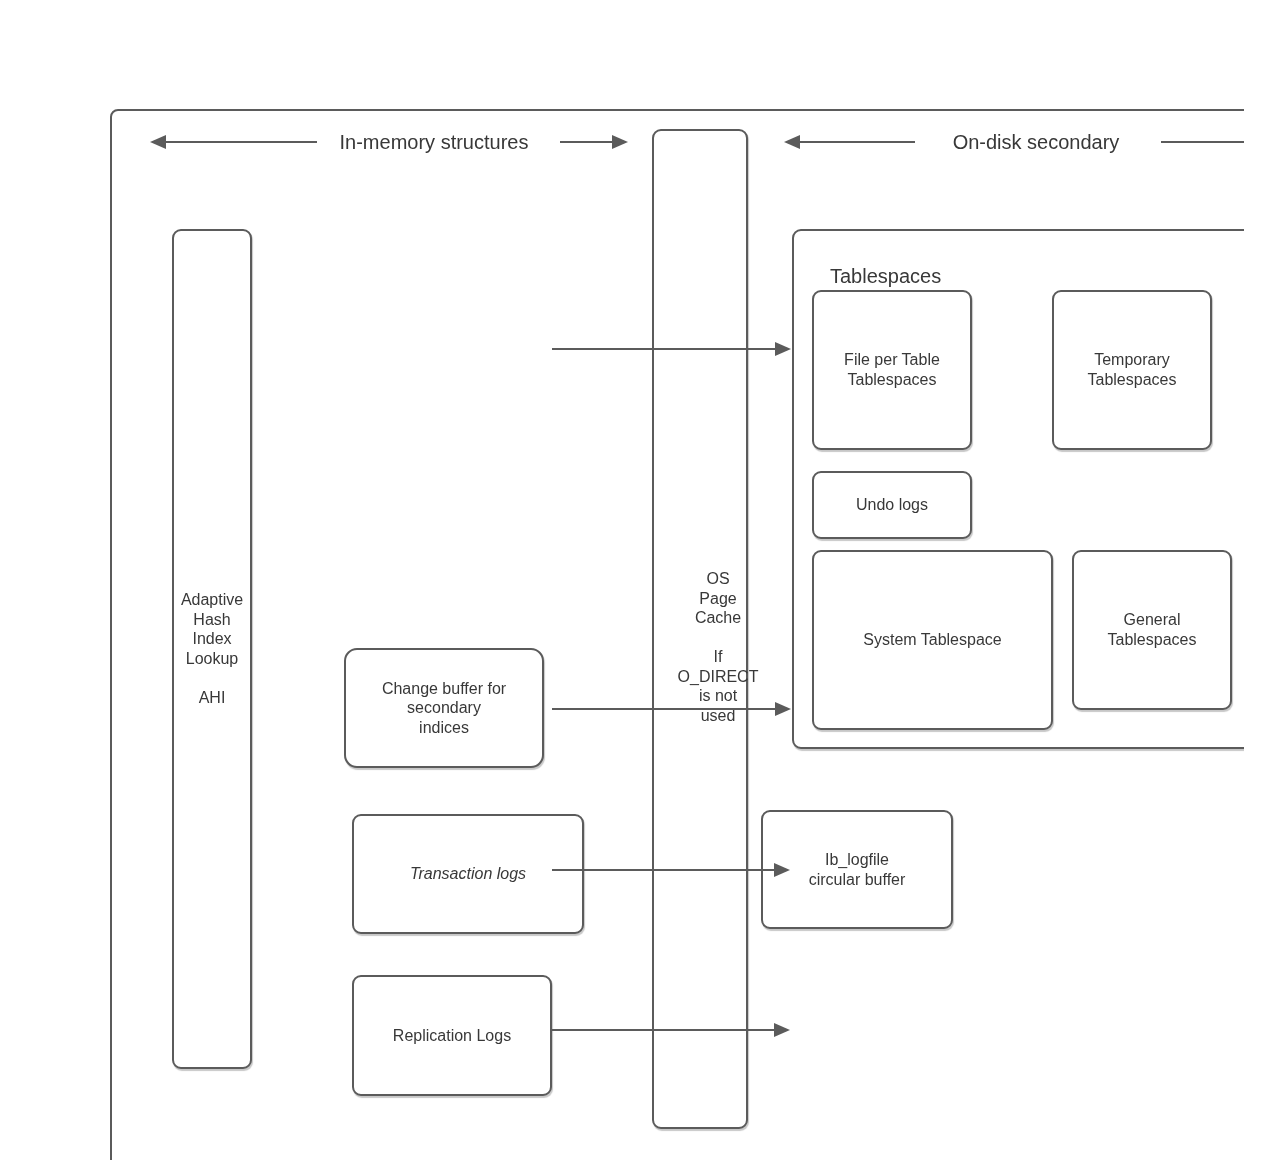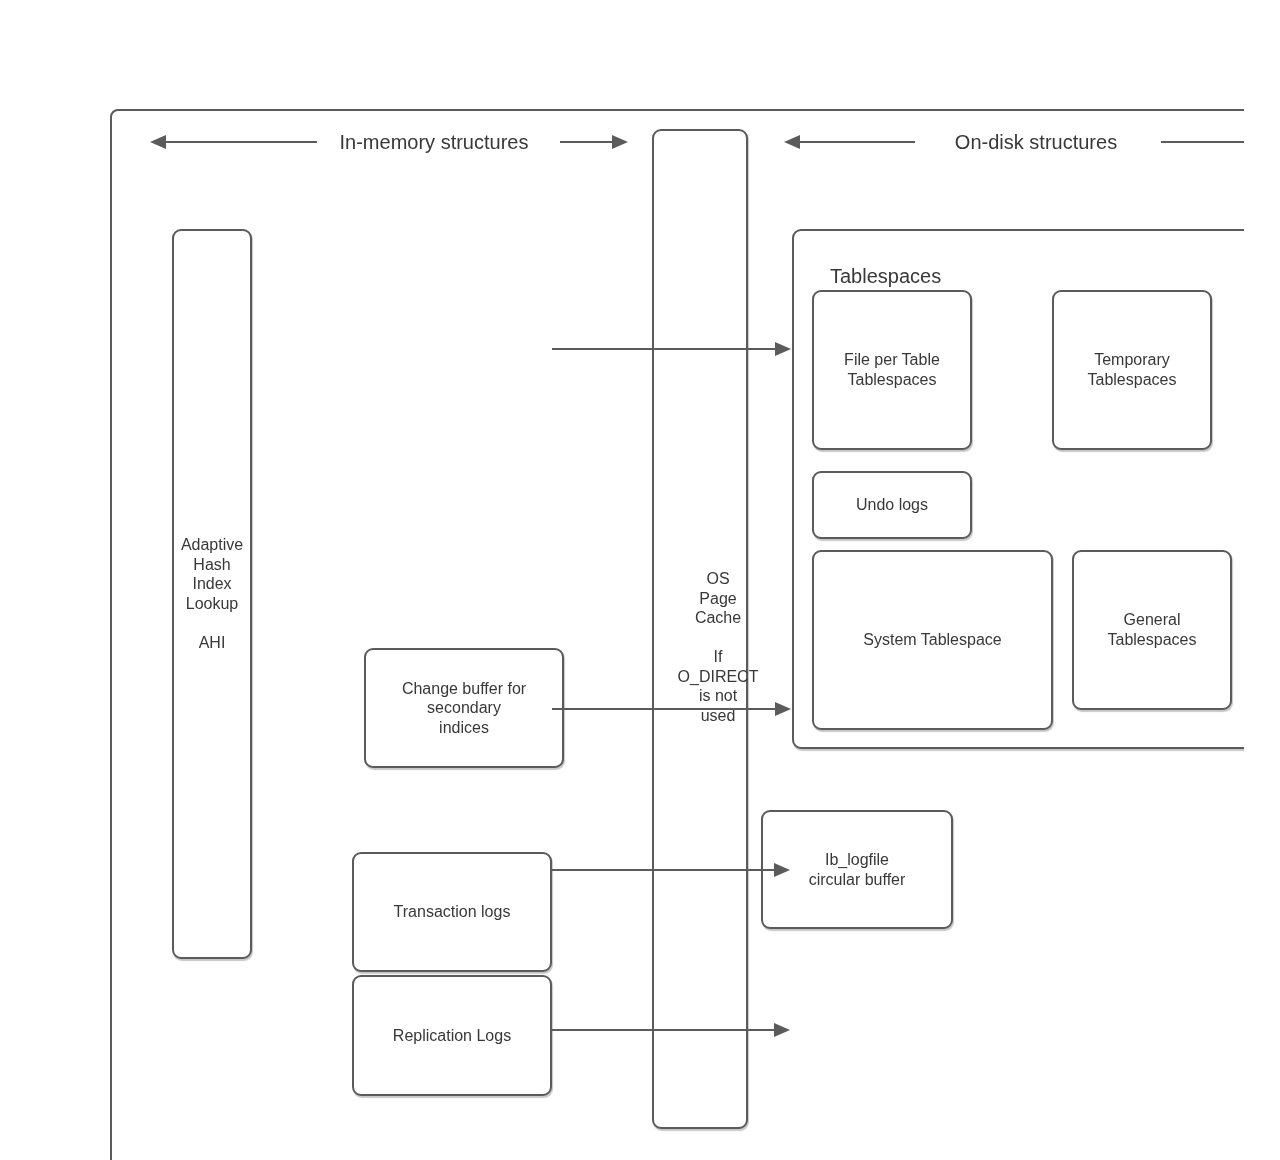--- a/index.html
+++ b/index.html
@@ -76,24 +76,24 @@
   [data-name="outer-border"] { left: 38px; top: 37px; width: 1202px; height: 1081px; border-radius: 8px; }
 
   [data-name="in-memory-header-label"] { left: 252px; top: 58px; width: 220px; }
   [data-name="on-disk-header-label"]   { left: 858px; top: 58px; width: 212px; }
 
   [data-name="arrow-in-memory-left"]  { left: 94px;  top: 69px; width: 151px; }
   [data-name="arrow-in-memory-right"] { left: 488px; top: 69px; width: 52px; }
   [data-name="arrow-on-disk-left"]    { left: 728px; top: 69px; width: 115px; }
   [data-name="arrow-on-disk-right"]   { left: 1089px; top: 69px; width: 110px; }
 
-  [data-name="node-adaptive-hash-index"] { left: 100px; top: 157px; width: 80px; height: 730px; }
+  [data-name="node-adaptive-hash-index"] { left: 100px; top: 157px; width: 80px; height: 840px; }
   [data-name="node-buffer-pool"]      { left: 280px; top: 117px; width: 200px; height: 440px; }
-  [data-name="node-change-buffer"]    { left: 292px; top: 576px; width: 200px; height: 120px; }
-  [data-name="node-transaction-logs"] { left: 280px; top: 780px; width: 200px; height: 120px; }
+  [data-name="node-change-buffer"]    { left: 272px; top: 576px; width: 200px; height: 120px; border-radius: 13px; }
+  [data-name="node-transaction-logs"] { left: 280px; top: 742px; width: 232px; height: 120px; font-style: italic; }
   [data-name="node-replication-logs"] { left: 280px; top: 903px; width: 200px; height: 121px; }
 
   [data-name="node-os-page-cache"] { left: 580px; top: 57px; width: 96px; height: 1000px; }
   [data-name="node-os-page-cache"] .label {
     position: absolute;
     width: 130px;
     left: 50%;
     top: 50%;
     transform: translate(-50%, -50%);
   }
@@ -123,21 +123,21 @@
   [data-name="arrow-replication-logs-to-bin-log"]     { left: 480px; top: 957px; width: 222px; }
 </style>
 </head>
 <body>
 
 <div class="canvas" data-name="diagram-canvas">
 
   <div class="box" data-name="outer-border"></div>
 
   <div class="hdr-label" data-name="in-memory-header-label">In-memory structures</div>
-  <div class="hdr-label" data-name="on-disk-header-label">On-disk structures</div>
+  <div class="hdr-label" data-name="on-disk-header-label">On-disk secondary</div>
 
   <div class="arrow arrow-left" data-name="arrow-in-memory-left"></div>
   <div class="arrow arrow-right" data-name="arrow-in-memory-right"></div>
   <div class="arrow arrow-left" data-name="arrow-on-disk-left"></div>
   <div class="arrow arrow-right" data-name="arrow-on-disk-right"></div>
 
   <div class="box" data-name="node-adaptive-hash-index">
     <span class="label" data-name="node-adaptive-hash-index-label">Adaptive
 Hash
 Index

